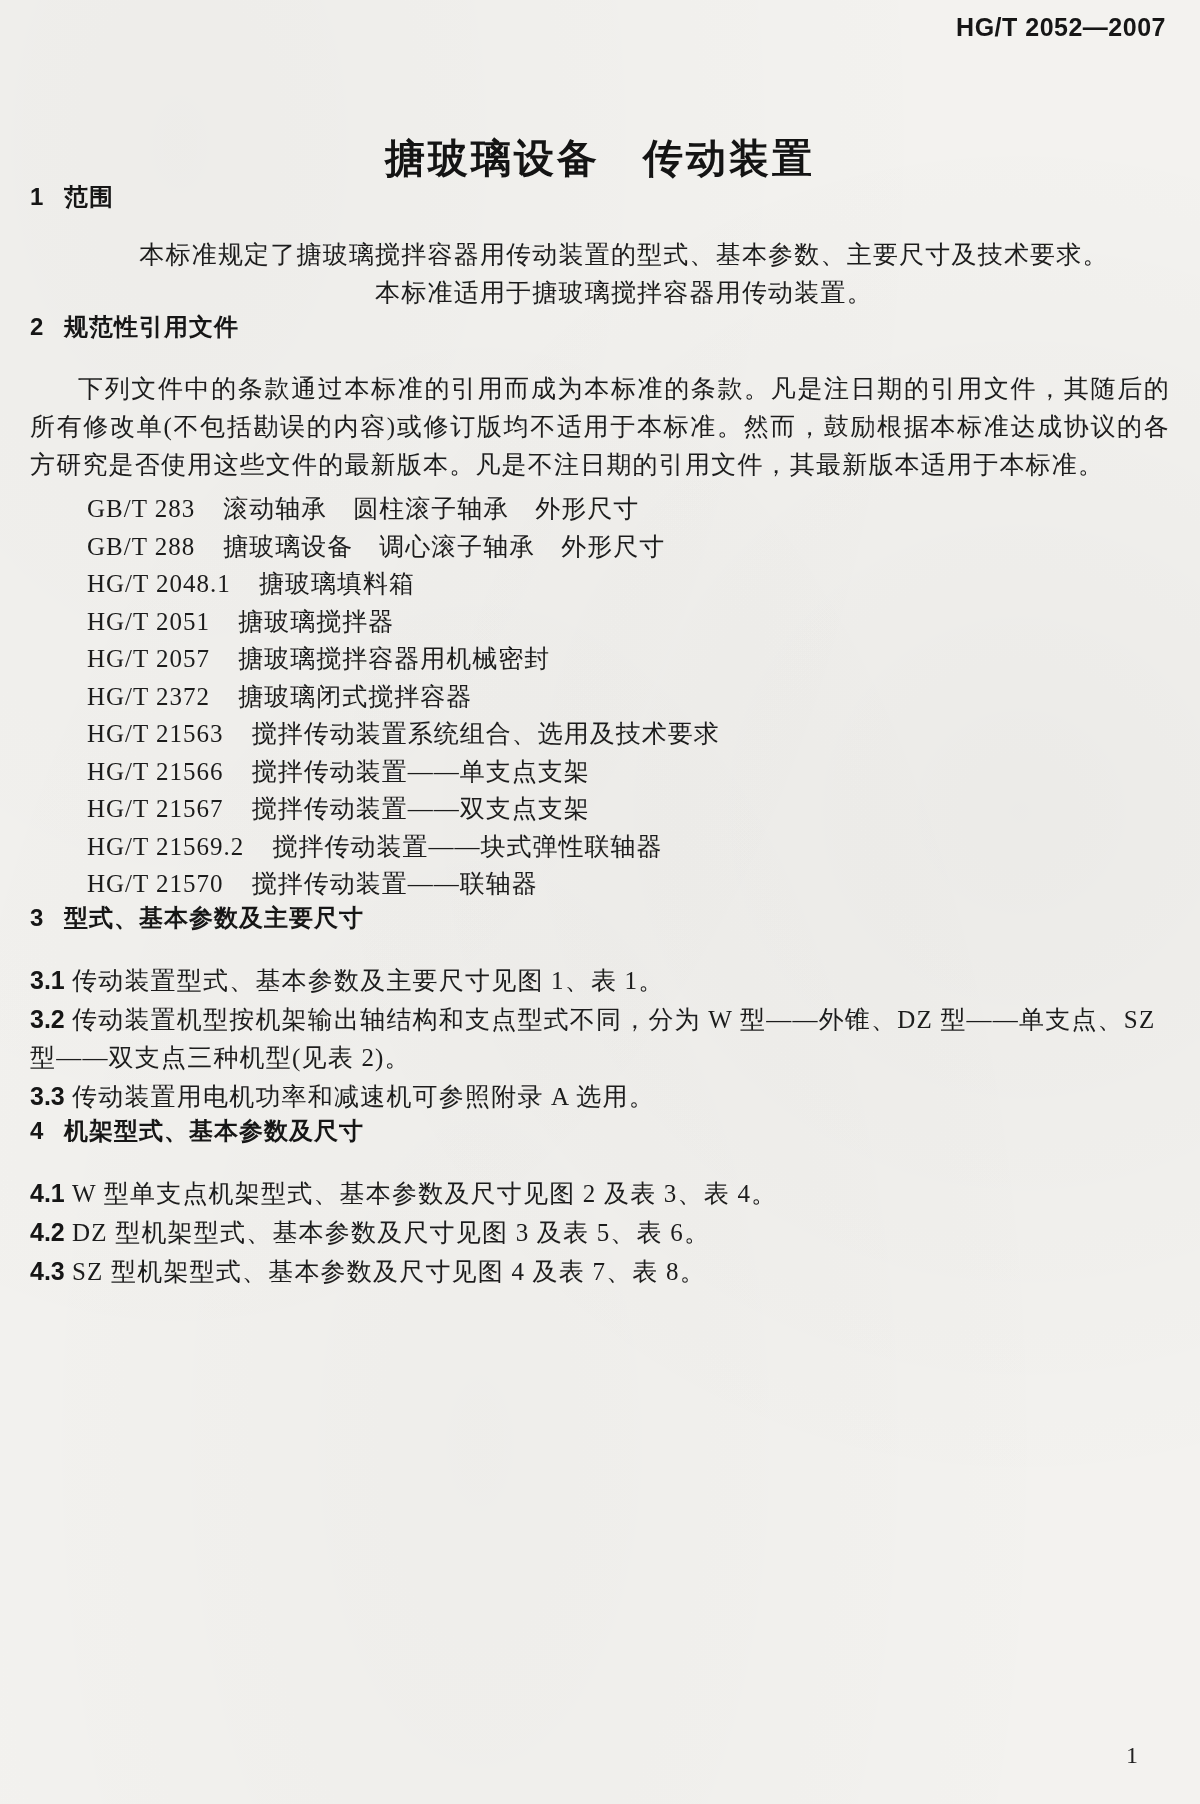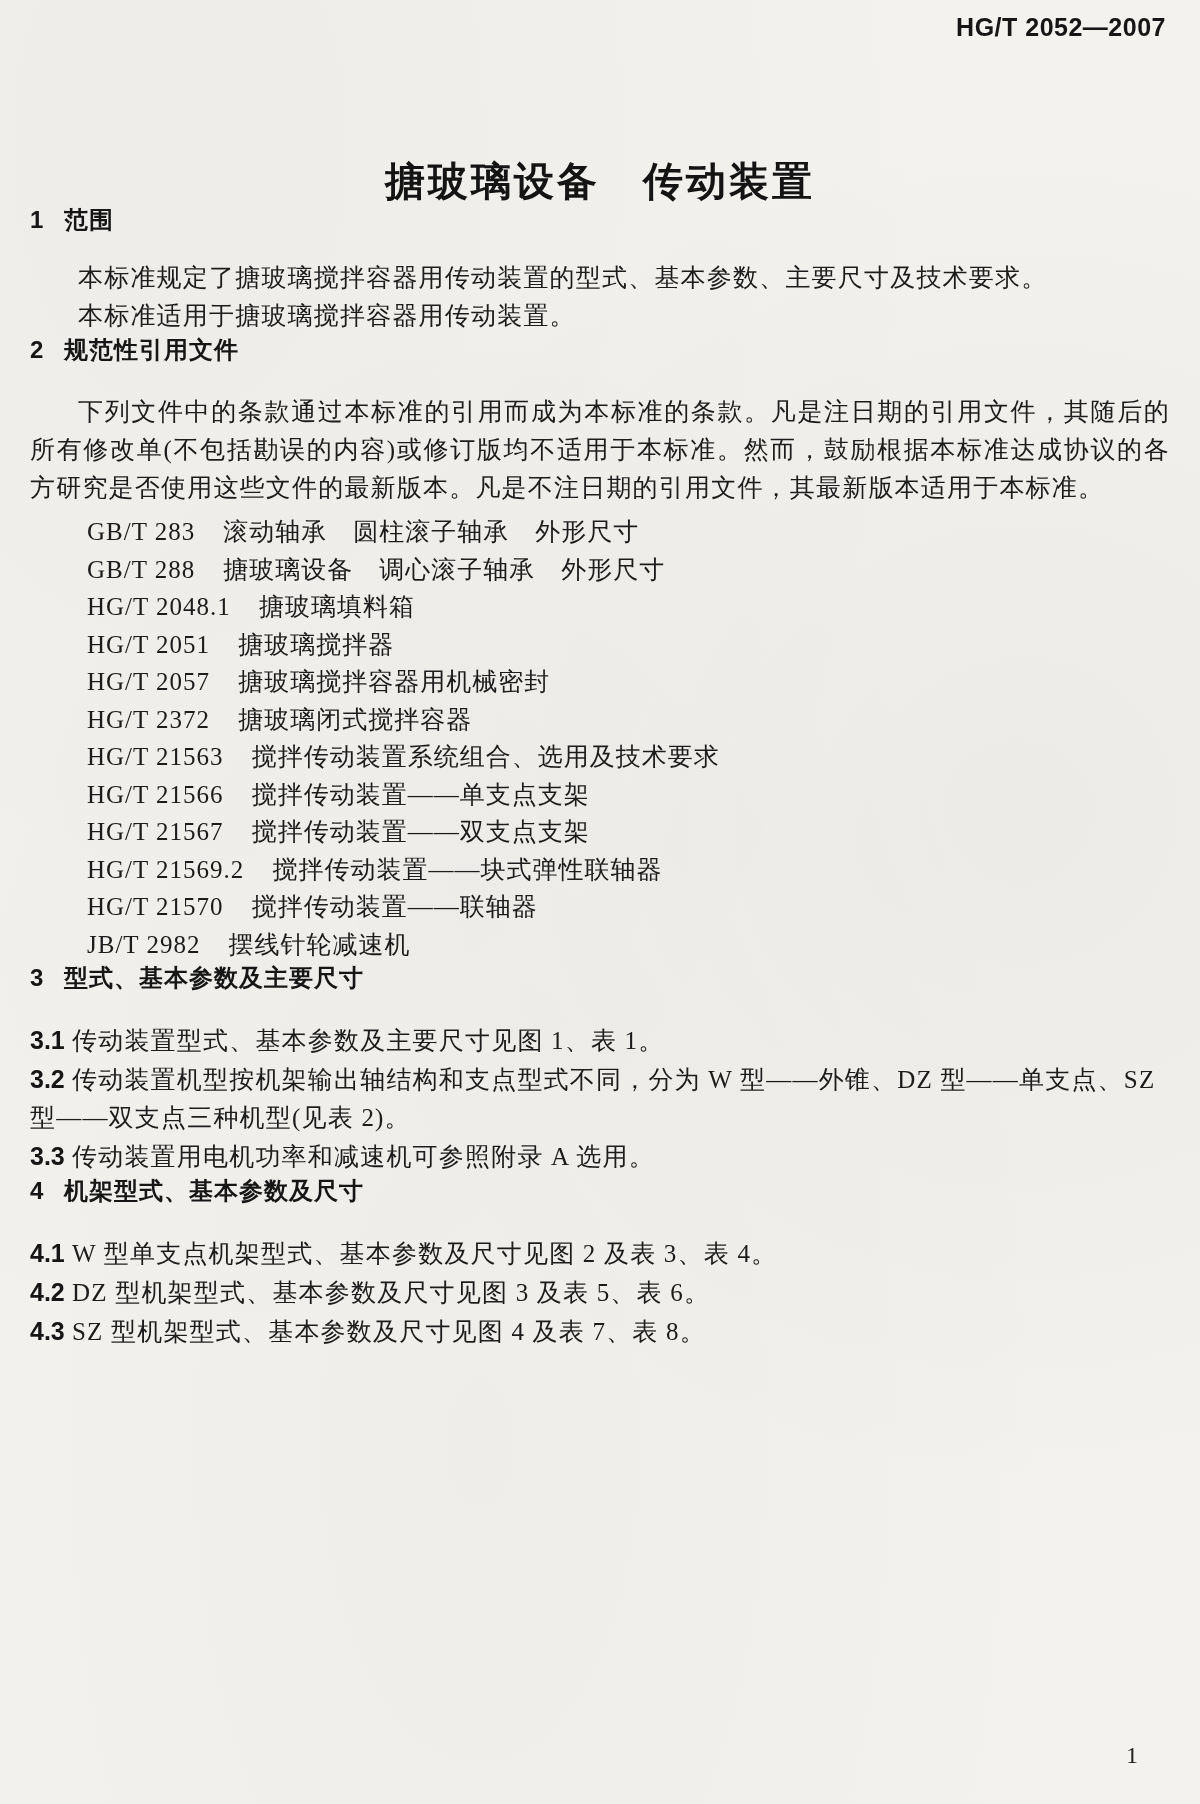--- a/index.html
+++ b/index.html
@@ -19,38 +19,38 @@
   }
   .doc-code {
     padding-right:4px;
     text-align:right;
     font-family:"Liberation Sans","DejaVu Sans",sans-serif;
     font-weight:bold; font-size:25px; line-height:30px; letter-spacing:0.5px;
     color:#161616;
     margin-top:12px;
   }
   .title {
-    margin-top:115px;
+    margin-top:92px;
     text-align:center;
     font-family:"Liberation Sans","DejaVu Sans",sans-serif;
     font-weight:bold; font-size:40px; line-height:48px; letter-spacing:3px;
     color:#141414;
   }
   h2.sec-heading {
     margin:0;
     font-family:"Liberation Sans","DejaVu Sans",sans-serif;
     font-weight:bold; font-size:24px; line-height:30px; letter-spacing:1px;
     color:#161616;
   }
   .sec-num { display:inline-block; min-width:34px; }
   .s1-heading { margin-top:70px; }
   .s2-heading { margin-top:22px; }
   .s3-heading { margin-top:32px; }
   .s4-heading { margin-top:20px; }
-  .s1-paras { margin-top:24px; }
+  .s1-paras { margin-top:24px;text-align:center; }
   p.body-line {
     margin:0; font-size:25px; line-height:38px; letter-spacing:1.2px;
     text-indent:48px;
   }
   p.intro {
     margin:28px 0 0 0; font-size:25px; line-height:38px; letter-spacing:1.2px;
     text-indent:48px; text-align:justify;
   }
   .refs { margin-top:6px; padding-left:57px; }
   .ref-row { font-size:25px; line-height:37.5px; letter-spacing:1px; }
@@ -94,21 +94,20 @@
     <div class="ref-row"><span class="ref-code">GB/T 288</span><span class="ref-title">搪玻璃设备　调心滚子轴承　外形尺寸</span></div>
     <div class="ref-row"><span class="ref-code">HG/T 2048.1</span><span class="ref-title">搪玻璃填料箱</span></div>
     <div class="ref-row"><span class="ref-code">HG/T 2051</span><span class="ref-title">搪玻璃搅拌器</span></div>
     <div class="ref-row"><span class="ref-code">HG/T 2057</span><span class="ref-title">搪玻璃搅拌容器用机械密封</span></div>
     <div class="ref-row"><span class="ref-code">HG/T 2372</span><span class="ref-title">搪玻璃闭式搅拌容器</span></div>
     <div class="ref-row"><span class="ref-code">HG/T 21563</span><span class="ref-title">搅拌传动装置系统组合、选用及技术要求</span></div>
     <div class="ref-row"><span class="ref-code">HG/T 21566</span><span class="ref-title">搅拌传动装置——单支点支架</span></div>
     <div class="ref-row"><span class="ref-code">HG/T 21567</span><span class="ref-title">搅拌传动装置——双支点支架</span></div>
     <div class="ref-row"><span class="ref-code">HG/T 21569.2</span><span class="ref-title">搅拌传动装置——块式弹性联轴器</span></div>
     <div class="ref-row"><span class="ref-code">HG/T 21570</span><span class="ref-title">搅拌传动装置——联轴器</span></div>
-    <div class="ref-row"><span class="ref-code">JB/T 2982</span><span class="ref-title">摆线针轮减速机</span></div>
   </div>
 
   <h2 class="sec-heading s3-heading">
     <span class="sec-num">3</span><span>型式、基本参数及主要尺寸</span>
   </h2>
   <div class="items s3-items">
     <p class="item"><span class="item-num">3.1</span><span>传动装置型式、基本参数及主要尺寸见图 1、表 1。</span></p>
     <p class="item"><span class="item-num">3.2</span><span>传动装置机型按机架输出轴结构和支点型式不同，分为 W 型——外锥、DZ 型——单支点、SZ 型——双支点三种机型(见表 2)。</span></p>
     <p class="item"><span class="item-num">3.3</span><span>传动装置用电机功率和减速机可参照附录 A 选用。</span></p>
   </div>

